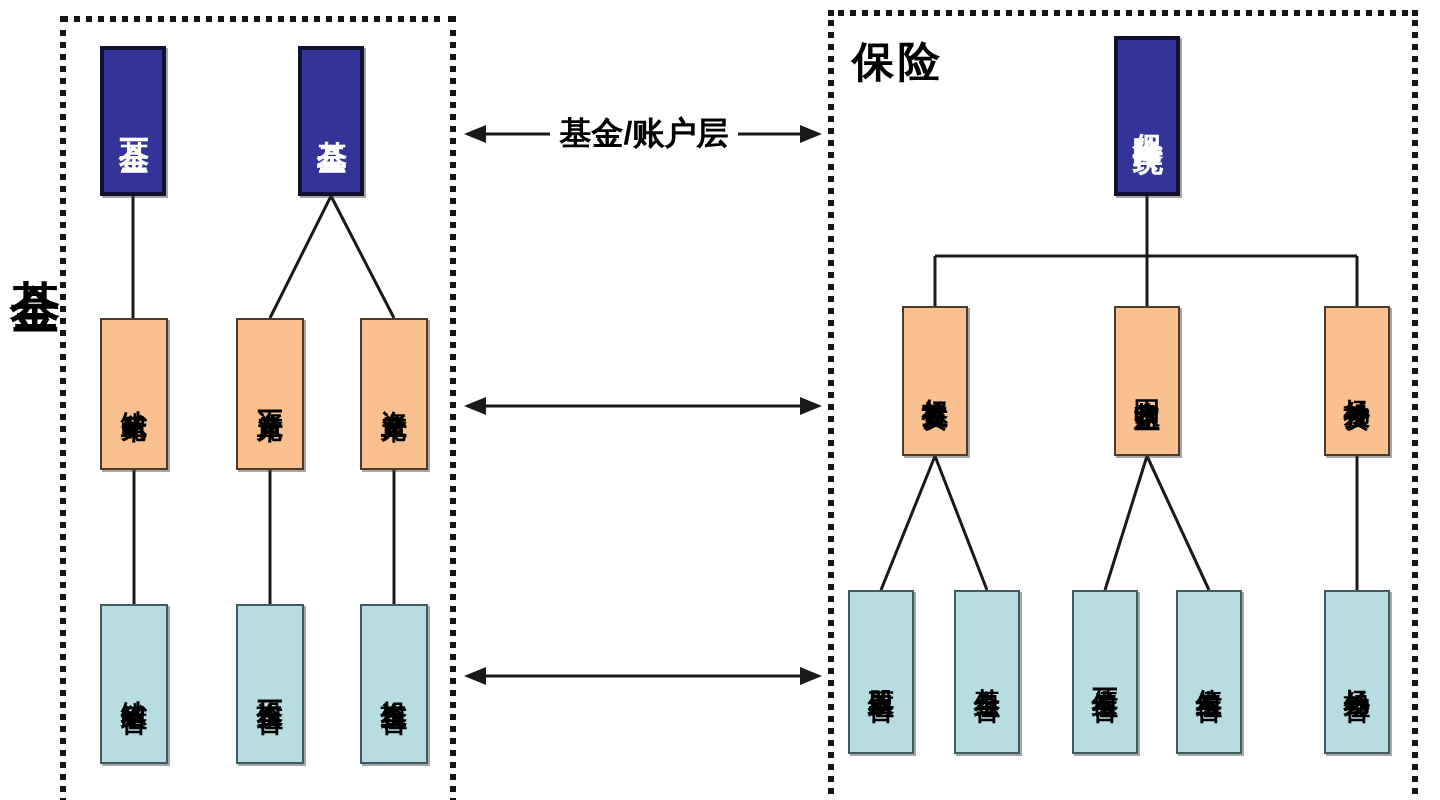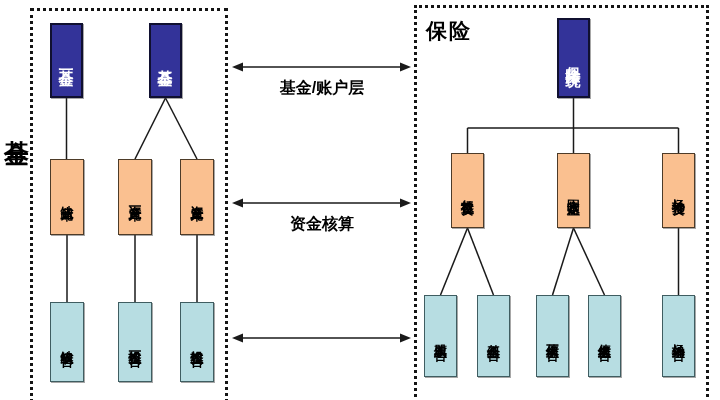--- a/index.html
+++ b/index.html
@@ -60,21 +60,20 @@
 
   .layer {
     position: absolute; left: 236px; width: 172px;
     display: flex; justify-content: center;
     z-index: 3;
   }
   .layer span {
     background: #fff; padding: 0 5px;
     font-weight: bold; font-size: 16px; line-height: 19px;
     white-space: nowrap;
-    margin-top: 20px;
   }
   #layer-1 { top: 58px; }
   #layer-2 { top: 194px; }
   #layer-3 { top: 329px; }
 </style>
 </head>
 <body>
 
 <div id="stage">
 
@@ -137,17 +136,14 @@
 
   <div class="node lvl3" style="left:424px; top:295px; width:33px; height:82px;">股票组合</div>
   <div class="node lvl3" style="left:477px; top:295px; width:33px; height:82px;">基金组合</div>
   <div class="node lvl3" style="left:536px; top:295px; width:33px; height:82px;">债券组合一</div>
   <div class="node lvl3" style="left:588px; top:295px; width:33px; height:82px;">债券组合二</div>
   <div class="node lvl3" style="left:662px; top:295px; width:33px; height:82px;">场外组合</div>
 
   <div class="layer" id="layer-1">
     <span>基金/账户层</span>
   </div>
-  <div class="layer" id="layer-2">
-    <span>资金核算</span>
-  </div>
 
 </div>
 
 </body></html>

